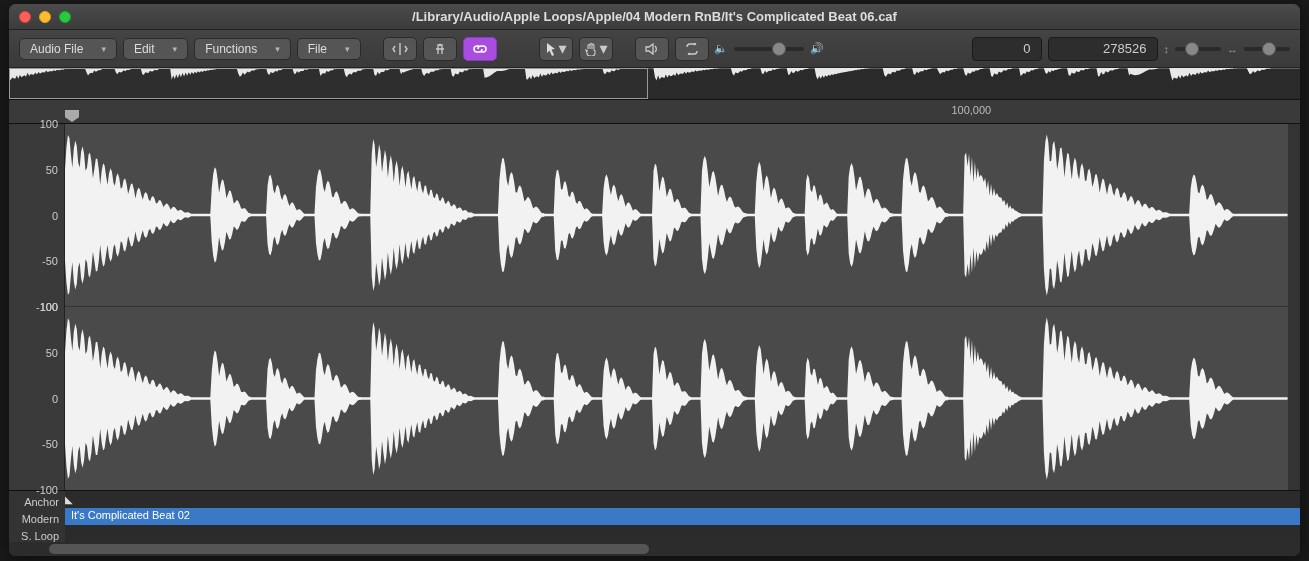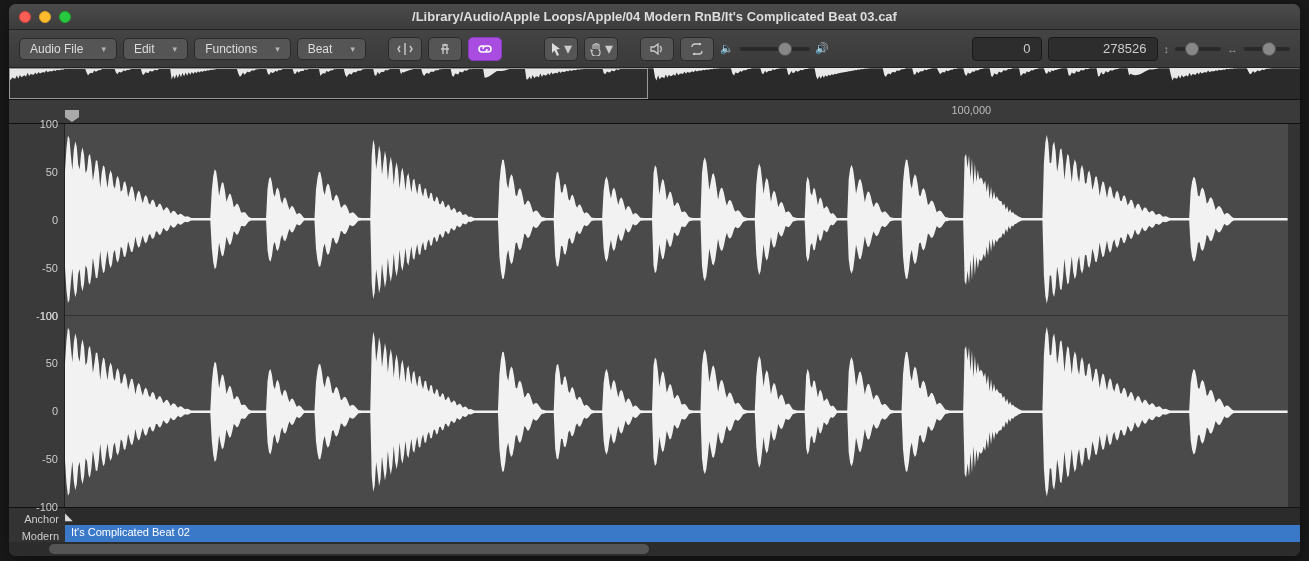--- a/index.html
+++ b/index.html
@@ -155,38 +155,38 @@
 <body>
 
 <div class="window">
 
   <div class="titlebar">
     <div class="traffic-lights">
       <div class="tl tl-close"></div>
       <div class="tl tl-min"></div>
       <div class="tl tl-max"></div>
     </div>
-    <div class="title">/Library/Audio/Apple Loops/Apple/04 Modern RnB/It's Complicated Beat 03.caf</div>
+    <div class="title">/Library/Audio/Apple Loops/Apple/04 Modern RnB/It's Complicated Beat 06.caf</div>
   </div>
 
   <div class="toolbar">
     <div class="menu-btn">
       <span>Audio File</span>
       <span class="chev">▾</span>
     </div>
     <div class="menu-btn">
       <span>Edit</span>
       <span class="chev">▾</span>
     </div>
     <div class="menu-btn">
       <span>Functions</span>
       <span class="chev">▾</span>
     </div>
     <div class="menu-btn">
-      <span>Beat</span>
+      <span>File</span>
       <span class="chev">▾</span>
     </div>
     <div class="spacer-sm"></div>
     <div class="icon-btn">
       <svg width="16" height="14" viewBox="0 0 16 14">
           <path d="M8 1v12M3 4l-2 3 2 3M13 4l2 3-2 3" stroke="#ccc" stroke-width="1.4" fill="none"></path>
         </svg>
     </div>
     <div class="icon-btn">
       <svg width="14" height="14" viewBox="0 0 14 14">
@@ -308,18 +308,22 @@
       <div class="bar">
           <span class="anchor-mark">◣</span>
         </div>
     </div>
     <div class="footer-row row-region">
       <div class="lab">Modern</div>
       <div class="bar">
           <span class="txt">It's Complicated Beat 02</span>
         </div>
     </div>
+    <div class="footer-row row-loop">
+      <div class="lab">S. Loop</div>
+      <div class="bar"></div>
+    </div>
     <div class="hscroll">
       <div class="thumb"></div>
     </div>
   </div>
 
 </div>
 
 </body></html>

